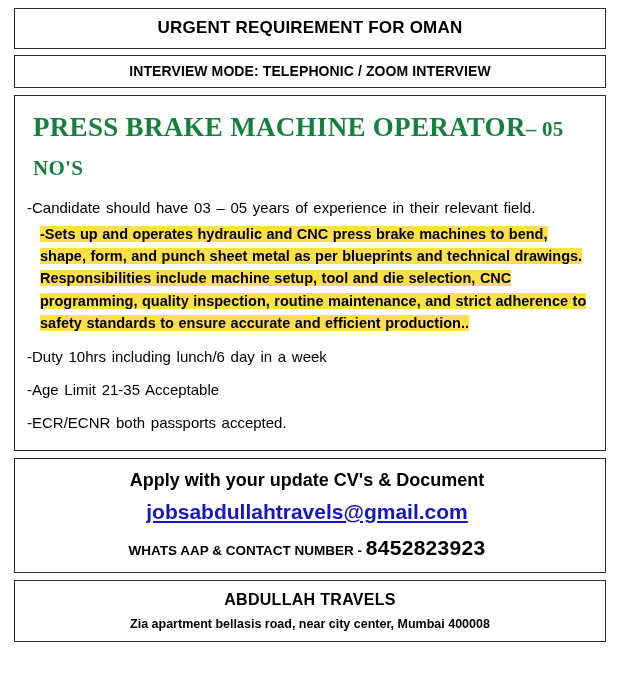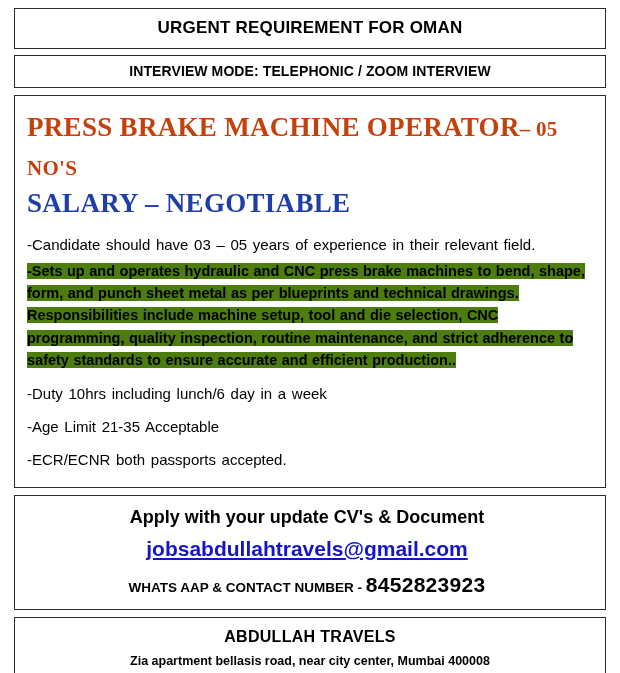--- a/index.html
+++ b/index.html
@@ -44,26 +44,26 @@
 
   
   .body-box {
     margin-top: 7px;
     border: 1px solid #2b2b2b;
     box-sizing: border-box;
     padding: 10px 10px 12px 10px;
   }
 
   .job-title {
-    color: #c2410c;
+    color: #15803d;
     font-family: "Liberation Serif", serif;
     font-weight: bold;
     font-size: 27px;
     line-height: 1.45;
-    margin: 2px 0 2px 2px;
+    margin: 2px 0 2px 8px;
     letter-spacing: 0.3px;
   }
   .job-title .small {
     font-size: 21px;
   }
   .job-title-line2 {
     color: #1f3fa8;
     font-family: "Liberation Serif", serif;
     font-weight: bold;
     font-size: 27px;
@@ -82,22 +82,23 @@
     word-spacing: 1.5px;
   }
   .bullet.hl {
     font-weight: bold;
     font-size: 14.5px;
     line-height: 1.55;
     word-spacing: 0.5px;
     margin: 0 0 0 2px;
   }
   .hl-text {
-    background: #4d7c0f;
+    background: #fde047;
     box-decoration-break: clone;
+    margin-left: 13px;
     -webkit-box-decoration-break: clone;
   }
 
   
   .apply-box {
     margin-top: 7px;
     border: 1px solid #2b2b2b;
     box-sizing: border-box;
     text-align: center;
     padding: 11px 12px 12px 6px;
@@ -152,21 +153,20 @@
   <div class="hdr-box hdr-title">URGENT REQUIREMENT FOR OMAN</div>
 
   <div class="hdr-box hdr-mode">INTERVIEW MODE: TELEPHONIC / ZOOM INTERVIEW</div>
 
   <div class="body-box">
 
     <div class="job-title">
       <span>PRESS BRAKE MACHINE OPERATOR</span><span class="small">– 05 NO'S</span>
     </div>
 
-    <div class="job-title-line2">SALARY – NEGOTIABLE</div>
 
     <div class="bullets">
       <div class="bullet">-Candidate should have 03 – 05 years of experience in their relevant field.</div>
       <div class="bullet hl"><span class="hl-text">-Sets up and operates hydraulic and CNC press brake machines to bend, shape, form, and punch sheet metal as per blueprints and technical drawings. Responsibilities include machine setup, tool and die selection, CNC programming, quality inspection, routine maintenance, and strict adherence to safety standards to ensure accurate and efficient production..</span></div>
       <div class="bullet">-Duty 10hrs including lunch/6 day in a week</div>
       <div class="bullet">-Age Limit 21-35 Acceptable</div>
       <div class="bullet">-ECR/ECNR both passports accepted.</div>
     </div>
 
   </div>

